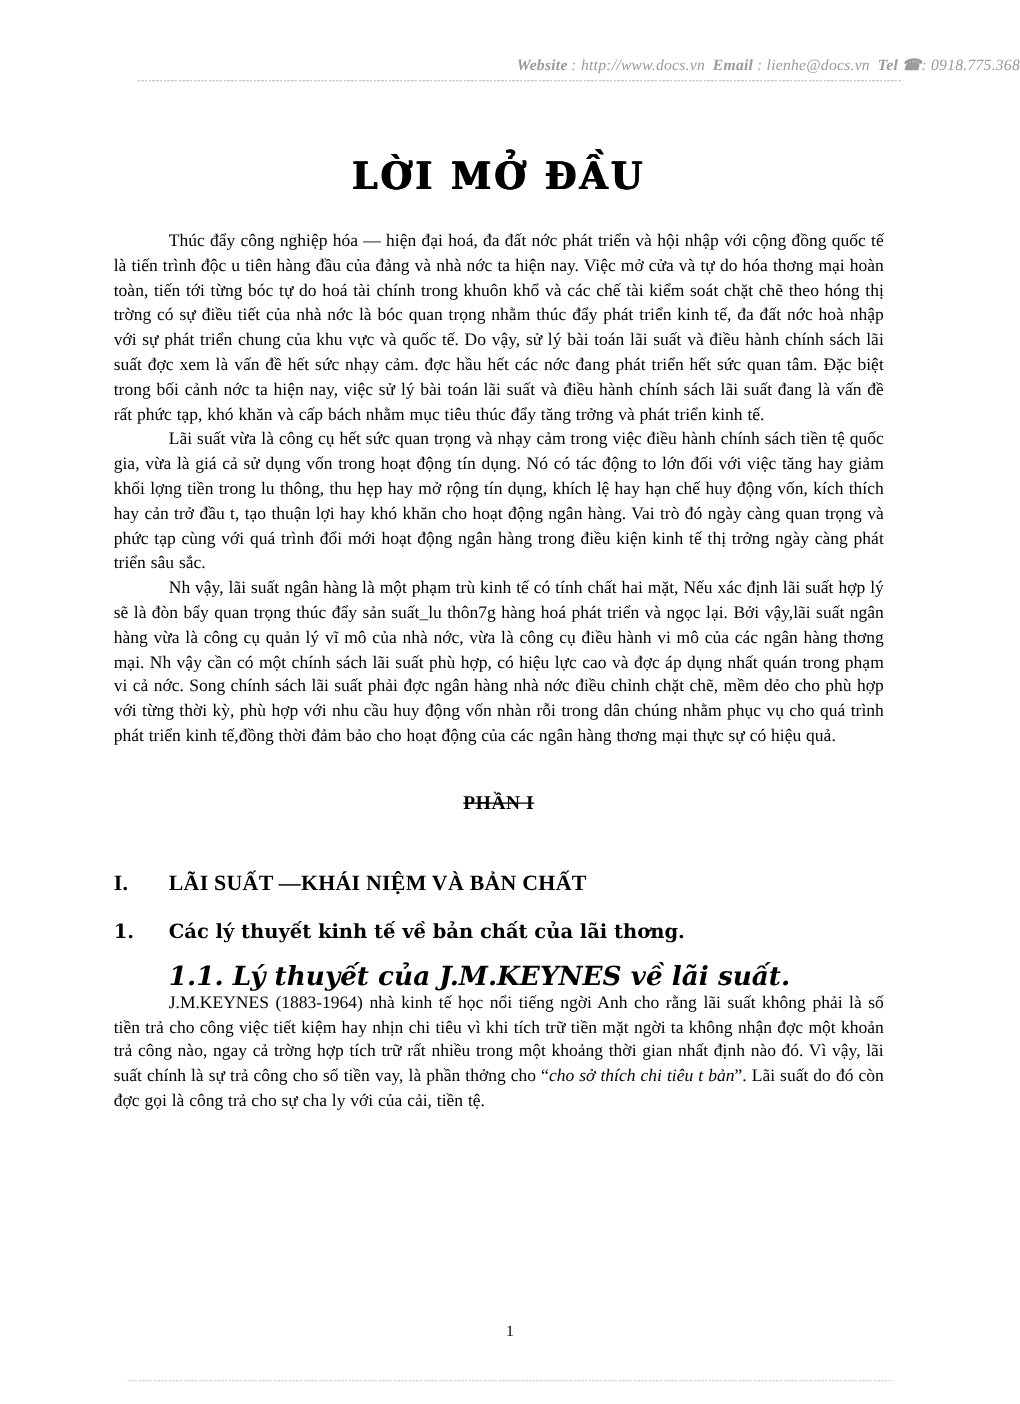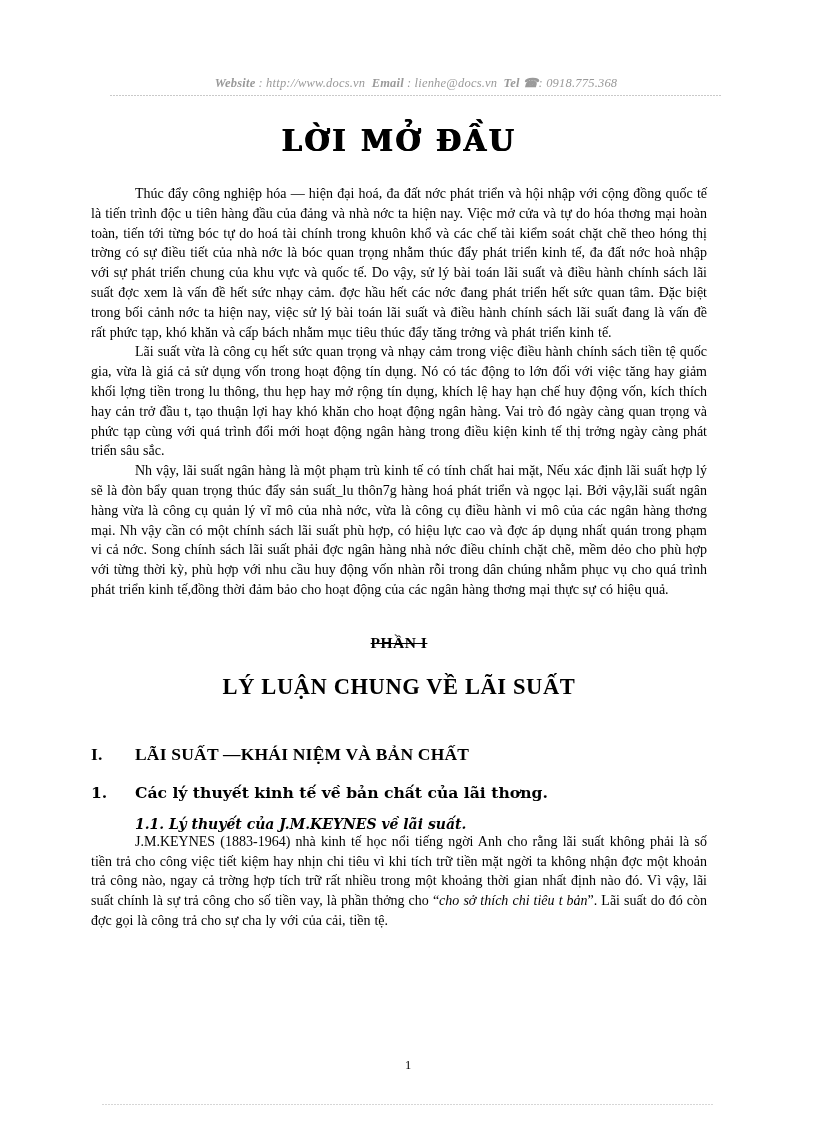--- a/index.html
+++ b/index.html
@@ -21,22 +21,21 @@
     inset: 0;
     background: #ffffff;
   }
 
   
   .header-zone {
     position: absolute;
     left: 16px;
     right: 0;
     top: 44px;
-    text-align: center;
-    margin-top: 31px;
+    text-align: right;
   }
   .header-line {
     font-size: 12.5px;
     color: #9a9a9a;
     font-style: italic;
     letter-spacing: 0.2px;
     white-space: nowrap;
   }
   .header-line .hl-b {
     font-weight: bold;
@@ -119,21 +118,21 @@
     font-weight: bold;
     font-size: 15.6px;
     font-family: "DejaVu Serif", "Liberation Serif", serif;
   }
   .h-level2 .num { width: 44px; flex: 0 0 44px; }
 
   .h-level3 {
     margin: 14px 0 0 44px;
     font-weight: bold;
     font-style: italic;
-    font-size: 14px;
+    font-size: 21px;
     font-family: "DejaVu Serif", "Liberation Serif", serif;
   }
 
   .para-after-head { margin-top: 8px; }
 
   .bi { font-weight: normal; font-style: italic; }
 
   
   .page-number {
     position: absolute;
@@ -169,21 +168,20 @@
 
   <div class="content">
 
     <div class="doc-title">LỜI MỞ ĐẦU</div>
 
     <p class="body">Thúc đẩy công nghiệp hóa — hiện đại hoá, đa  đất nớc  phát triển và hội nhập với cộng đồng quốc tế là tiến trình độc  u  tiên hàng đầu của đảng và nhà nớc  ta hiện nay. Việc mở cửa và tự do hóa thơng  mại hoàn toàn, tiến tới từng bóc  tự do hoá tài chính trong khuôn khổ và các chế tài kiểm soát chặt chẽ theo hóng  thị trờng  có sự điều tiết của nhà nớc  là bóc  quan trọng nhằm thúc đẩy phát triển kinh tế, đa  đất nớc  hoà nhập với sự phát triển chung của khu vực và quốc tế. Do vậy, sử lý bài toán lãi suất và điều hành chính sách lãi suất đợc  xem là vấn đề hết sức nhạy cảm. đợc  hầu hết các nớc  đang phát triển hết sức quan tâm. Đặc biệt trong bối cảnh nớc  ta hiện nay, việc sử lý bài toán lãi suất và điều hành chính sách lãi suất đang là vấn đề rất phức tạp, khó khăn và cấp bách nhằm mục tiêu thúc đẩy tăng trởng  và phát triển kinh tế.</p>
     <p class="body">Lãi suất vừa là công cụ hết sức quan trọng và nhạy cảm trong việc điều hành chính sách tiền tệ quốc gia, vừa là giá cả sử dụng vốn trong hoạt động tín dụng. Nó có tác động to lớn đối với việc tăng hay giảm khối lợng  tiền trong lu thông, thu hẹp hay mở rộng tín dụng, khích lệ hay hạn chế huy động vốn, kích thích hay cản trở đầu t,  tạo thuận lợi hay khó khăn cho hoạt động ngân hàng. Vai trò đó ngày càng quan trọng và phức tạp cùng với quá trình đổi mới hoạt động ngân hàng trong điều kiện kinh tế thị trởng  ngày càng phát triển sâu sắc.</p>
     <p class="body">Nh  vậy, lãi suất ngân hàng là một phạm trù kinh tế có tính chất hai mặt, Nếu xác định lãi suất hợp lý sẽ là đòn bẩy quan trọng thúc đẩy sản suất_lu thôn7g hàng hoá phát triển và ngọc  lại. Bởi vậy,lãi suất ngân hàng vừa là công cụ quản lý vĩ mô của nhà nớc,  vừa là công cụ điều hành vi mô của các ngân hàng thơng  mại. Nh  vậy cần có một chính sách lãi suất phù hợp, có hiệu lực cao  và đợc  áp dụng nhất quán trong phạm vi cả nớc. Song chính sách lãi suất phải đợc  ngân hàng nhà nớc  điều chỉnh chặt chẽ, mềm dẻo cho phù hợp với từng thời kỳ, phù hợp với nhu cầu huy động vốn nhàn rỗi trong dân chúng nhằm phục vụ cho quá trình phát triển kinh tế,đồng thời đảm bảo cho hoạt động của các ngân hàng thơng  mại thực sự có hiệu quả.</p>
 
     <div class="part-label">PHẦN I</div>
-    <div class="part-title">LÝ LUẬN CHUNG VỀ LÃI SUẤT</div>
 
     <div class="h-level1">
       <span class="num">I.</span>
       <span>LÃI SUẤT —KHÁI NIỆM VÀ BẢN CHẤT</span>
     </div>
 
     <div class="h-level2">
       <span class="num">1.</span>
       <span>Các lý thuyết kinh tế về bản chất của lãi thơng.</span>
     </div>

